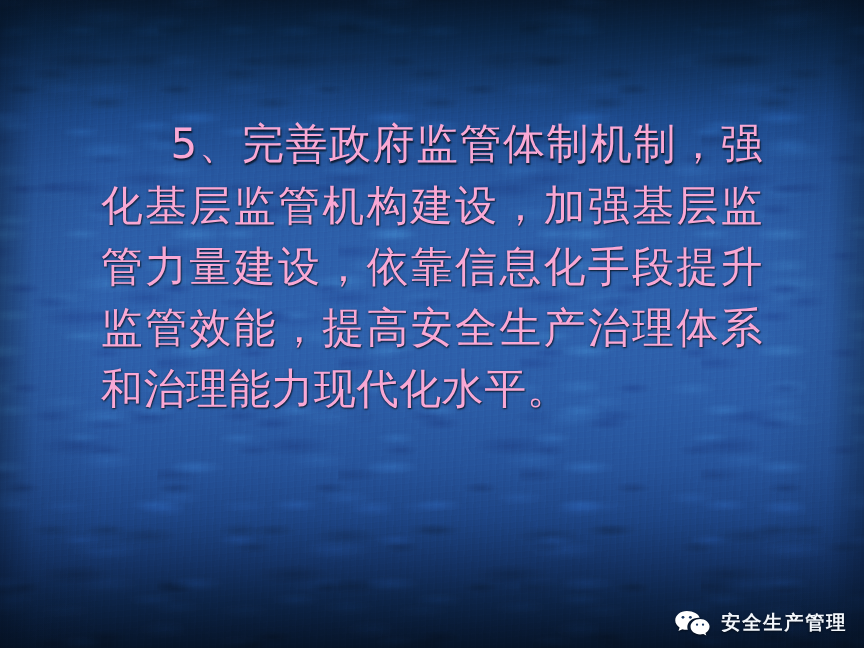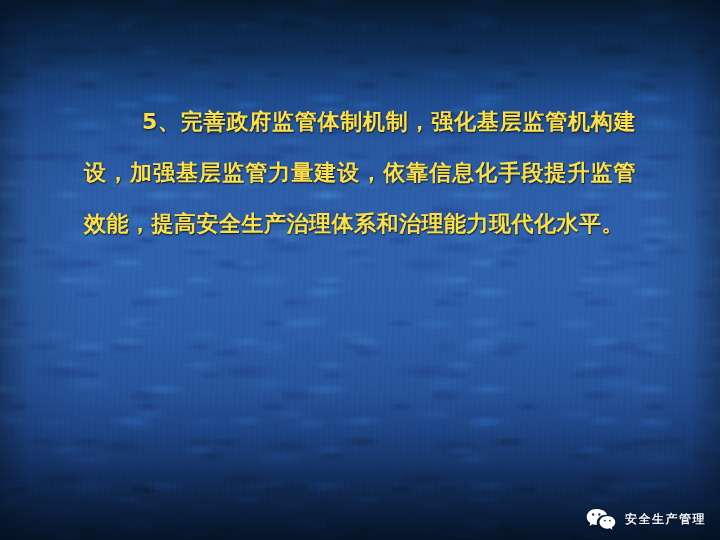--- a/index.html
+++ b/index.html
@@ -123,23 +123,23 @@
         rgba(0,0,0,0.00) 2px,
         rgba(0,0,0,0.00) 5px);
   }
 
   
   .body-text {
     position: absolute;
     left: 84px;
     top: 96px;
     width: 552px;
-    color: #fde047;
-    font-size: 22px;
-    font-weight: bold;
+    color: #f9a8d4;
+    font-size: 35px;
+    font-weight: normal;
     line-height: 51px;
     letter-spacing: 0.5px;
     text-align: justify;
     text-align-last: left;
     text-indent: 58px;
     text-shadow:
       0 1px 2px rgba(0,0,0,0.55),
       1px 1px 1px rgba(0,0,0,0.40);
     white-space: pre-wrap;
   }
@@ -157,21 +157,21 @@
   .wechat-icon {
     width: 30px;
     height: 22px;
     display: block;
     flex: 0 0 auto;
     filter: drop-shadow(0 1px 1px rgba(0,0,0,0.45));
   }
 
   .watermark-label {
     color: #f2f6fb;
-    font-size: 12px;
+    font-size: 16px;
     font-weight: bold;
     letter-spacing: 1.5px;
     white-space: nowrap;
     text-shadow: 0 1px 2px rgba(0,0,0,0.6);
   }
 </style>
 </head>
 <body>
 
 <div class="slide">

